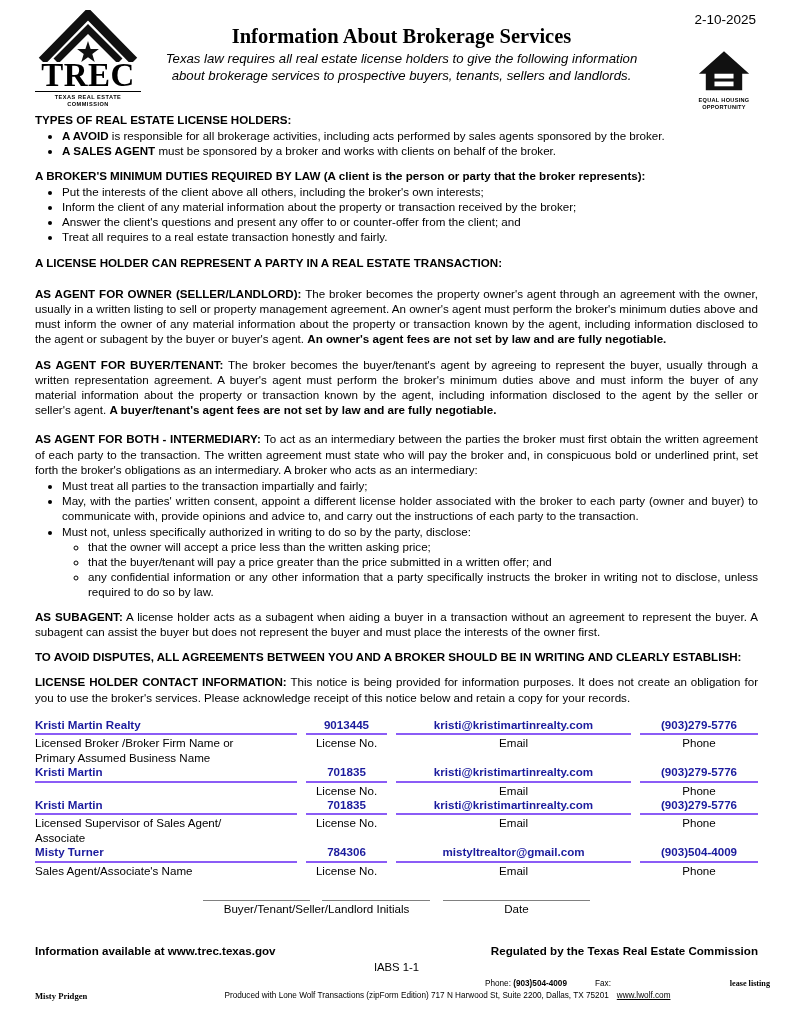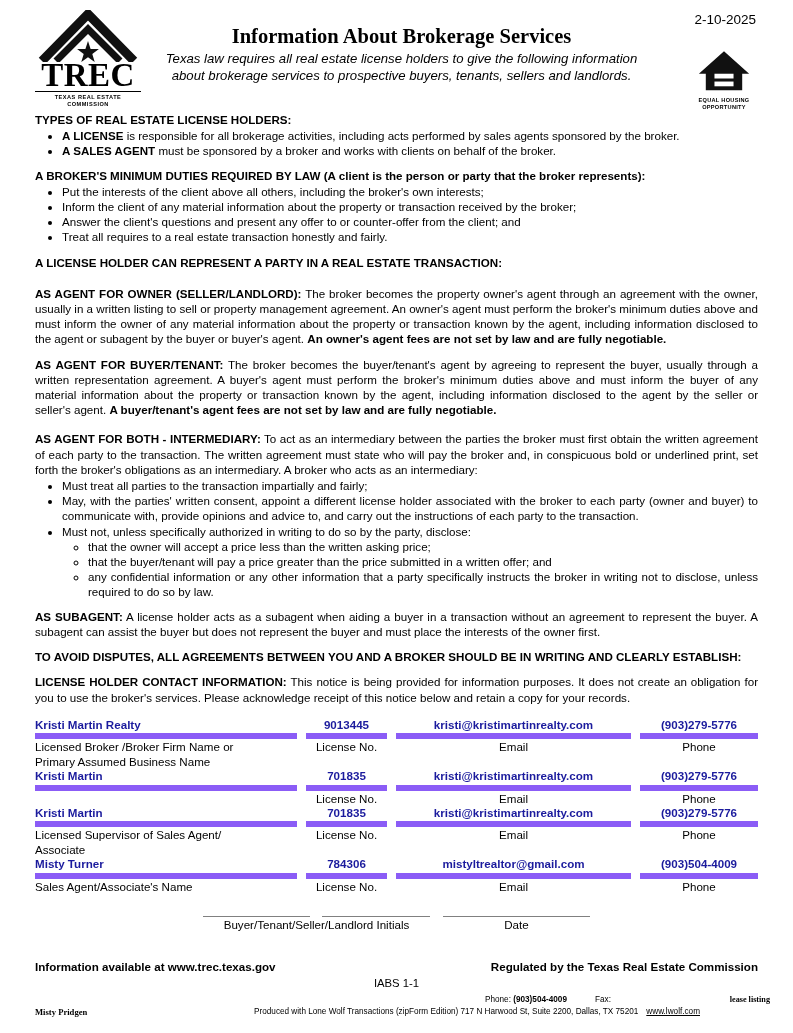--- a/index.html
+++ b/index.html
@@ -41,21 +41,21 @@
   .mt16 { margin-top:16px; }
 
   
   .contact-table { margin-top:13px; }
   .crow { display:flex; }
   .ccol { box-sizing:border-box; }
   .col-name  { width:262px; }
   .col-lic   { width:81px;  margin-left:9px; }
   .col-email { width:235px; margin-left:9px; }
   .col-phone { width:118px; margin-left:9px; }
-  .c-value { font-weight:bold; color:#1b1b9d; border-bottom:6px solid #8b5cf6;
+  .c-value { font-weight:bold; color:#1b1b9d; border-bottom:2px solid #8b5cf6;
              padding-bottom:1px; line-height:14.5px; min-height:14.5px; white-space:nowrap; }
   .center { text-align:center; }
   .c-label { line-height:14px; padding-top:1px; }
 
   
   .sig { margin-top:10px; margin-left:168px; }
   .sig-lines { display:flex; }
   .sig-line { border-bottom:1px solid #808080; height:12px; }
   .sig-l1 { width:107px; }
   .sig-l2 { width:108px; margin-left:12px; }
@@ -66,21 +66,21 @@
 
   
   .footer-reg { display:flex; justify-content:space-between; font-weight:bold; margin-top:27px; }
   .form-id { text-align:center; font-size:11.3px; line-height:14px; margin-top:2px; }
   .tiny1 { position:relative; height:11px; margin-top:5px; font-size:8.2px; line-height:10px; }
   .t-phone { position:absolute; left:450px; top:0; }
   .t-fax   { position:absolute; left:560px; top:0; }
   .t-lease { position:absolute; right:-12px; top:0; font-family:"Liberation Serif", serif; font-weight:bold; }
   .tiny2 { display:flex; align-items:flex-start; font-size:8.2px; line-height:10px; margin-top:1px; }
   .t-name { width:160px; font-family:"Liberation Serif", serif; font-weight:bold; font-size:8.6px; }
-  .t-produced { flex:1; text-align:right; }
+  .t-produced { flex:1; text-align:center; }
   .t-spacer { width:58px; }
   .t-link { text-decoration:underline; margin-left:8px; }
   b.lead { white-space:pre-wrap; }
 </style>
 </head>
 <body>
 
 <div class="page">
 
   <div class="header">
@@ -110,21 +110,21 @@
         <div class="eho-caption">
           <div>EQUAL HOUSING</div>
           <div>OPPORTUNITY</div>
         </div>
       </div>
     </div>
   </div>
 
   <p class="h">TYPES OF REAL ESTATE LICENSE HOLDERS:</p>
   <ul class="main">
-    <li><b class="lead">A LICENSE</b><span> is responsible for all brokerage activities, including acts performed by sales agents sponsored by the broker.</span></li>
+    <li><b class="lead">A AVOID</b><span> is responsible for all brokerage activities, including acts performed by sales agents sponsored by the broker.</span></li>
     <li><b class="lead">A SALES AGENT</b><span> must be sponsored by a broker and works with clients on behalf of the broker.</span></li>
   </ul>
 
   <p class="h mt9">A BROKER'S MINIMUM DUTIES REQUIRED BY LAW (A client is the person or party that the broker represents):</p>
   <ul class="main">
     <li>Put the interests of the client above all others, including the broker's own interests;</li>
     <li>Inform the client of any material information about the property or transaction received by the broker;</li>
     <li>Answer the client's questions and present any offer to or counter-offer from the client; and</li>
     <li>Treat all requires to a real estate transaction honestly and fairly.</li>
   </ul>

